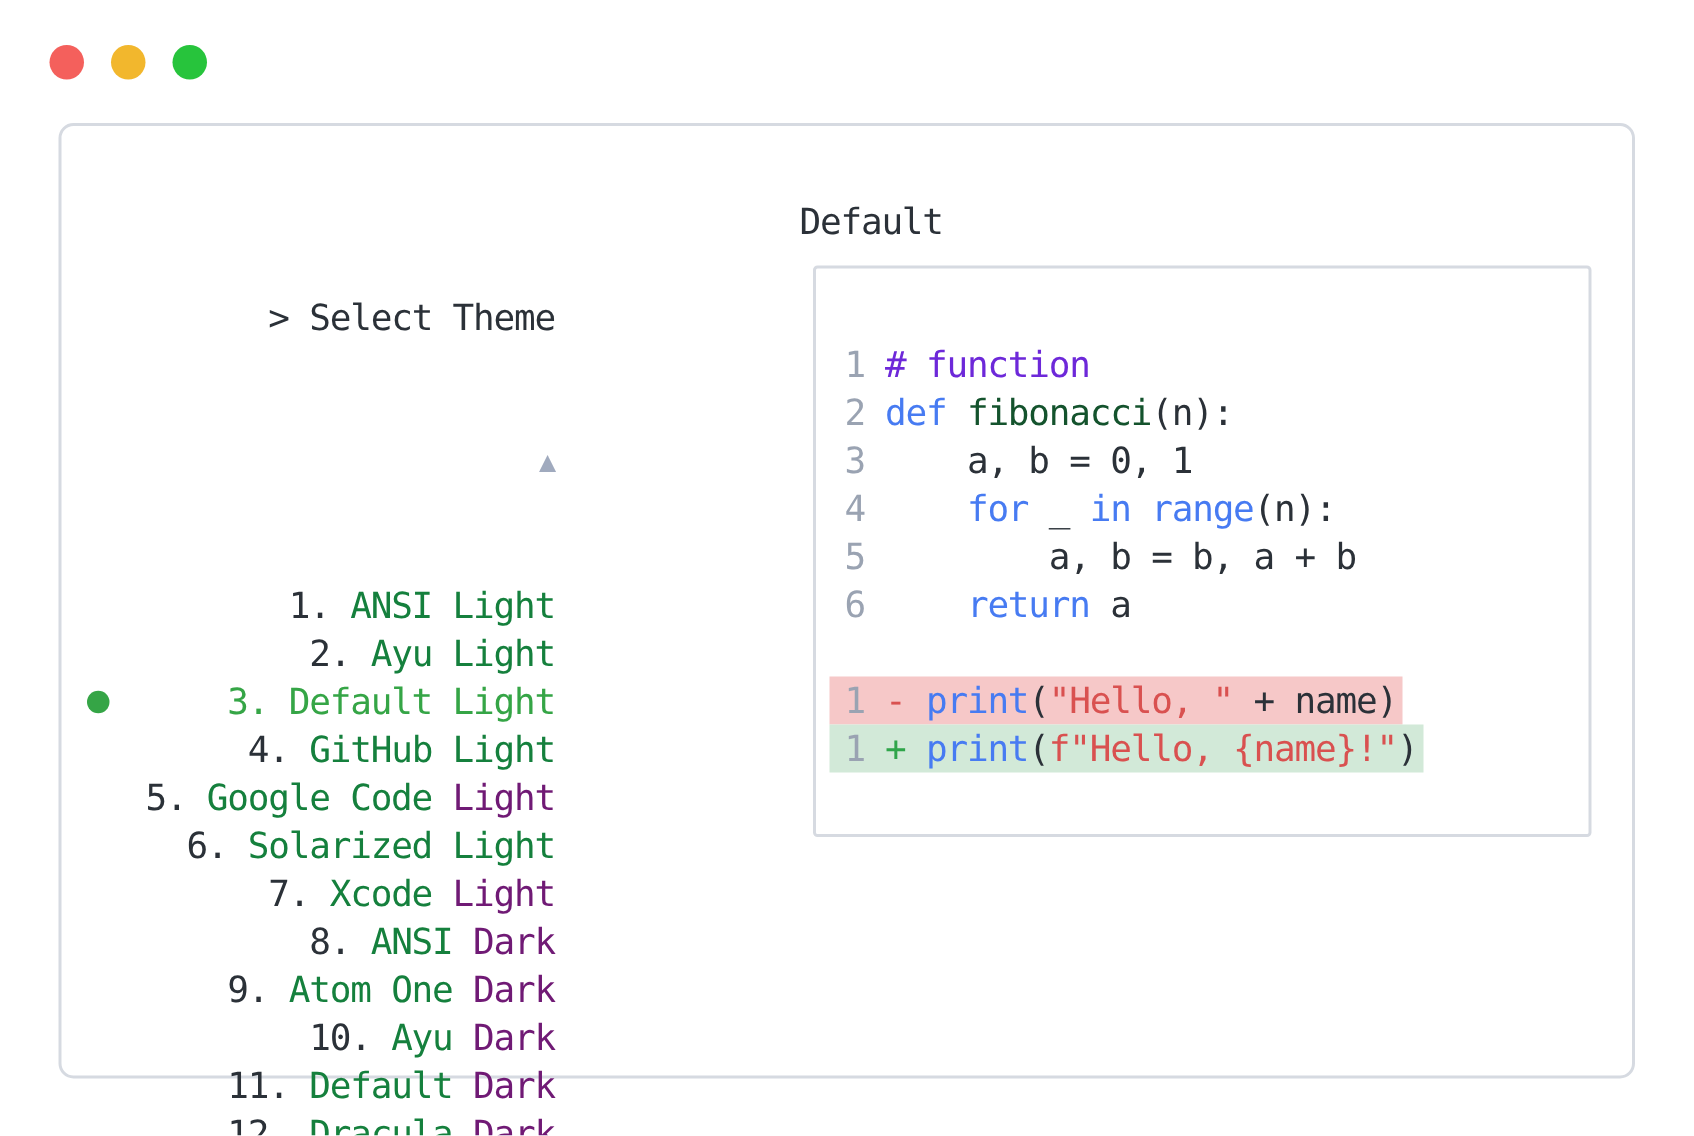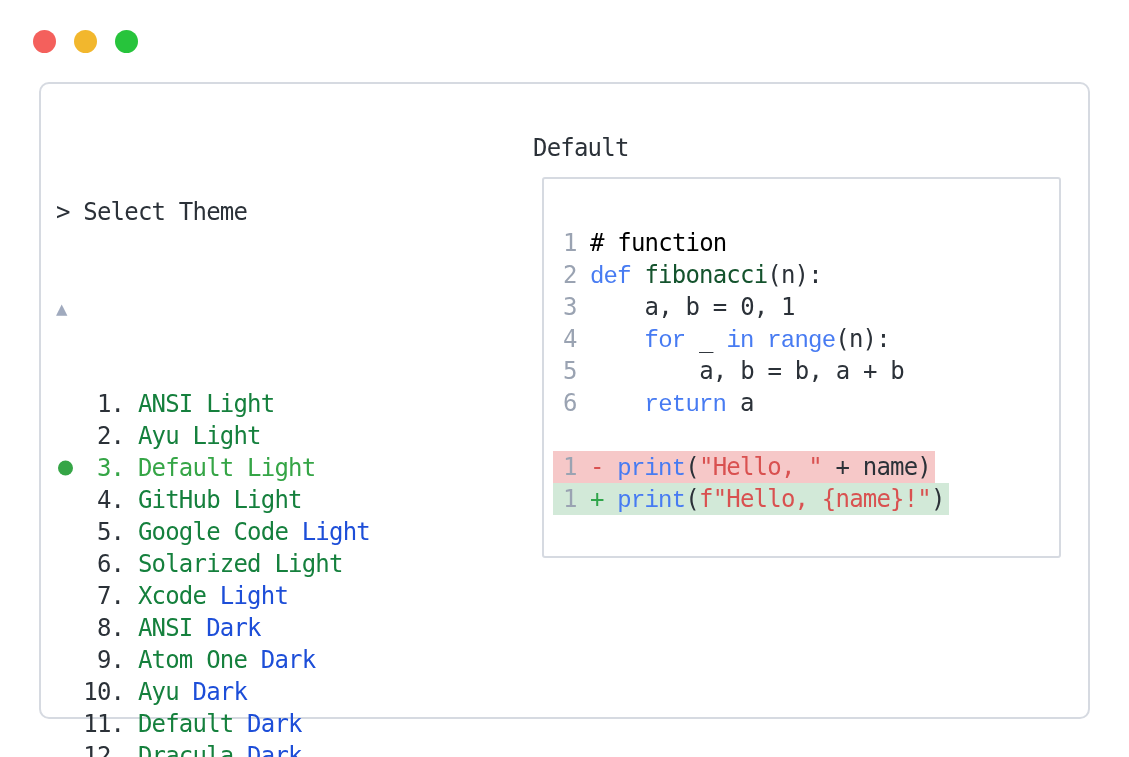--- a/index.html
+++ b/index.html
@@ -25,26 +25,26 @@
     background: #fff;
   }
 
   .mono {
     font-size: 24px; letter-spacing: -0.8px; line-height: 32px;
     color: #2b3138; white-space: pre;
   }
 
   
   .left-col { position: absolute; left: 15px; top: 48px; }
-  .row { height: 32px; line-height: 32px; white-space: pre; }
+  .row { height: 32px; line-height: 32px; white-space: pre; text-align: right; }
   .scroll-up   { color: #a0aabe; font-size: 19px; cursor: pointer; }
   .theme-item  { position: relative; cursor: pointer; }
   .theme-item .num  { color: #2b3138; }
   .theme-item .name { color: #15803d; }
-  .theme-item .muted { color: #1d4ed8; }
+  .theme-item .muted { color: #701a75; }
   .theme-item.selected .num,
   .theme-item.selected .name { color: #35a546; }
   .dot {
     position: absolute; left: 2px; top: 50%; transform: translateY(-50%);
     width: 15px; height: 15px; border-radius: 50%; background: #35a546;
   }
 
   
   .preview-title { position: absolute; left: 492px; top: 48px; height: 32px; line-height: 32px; }
   .preview-box {
@@ -58,22 +58,22 @@
     height: 32px; line-height: 32px; white-space: pre;
     width: max-content; margin-left: 9px; padding: 0 4px 0 10px;
     color: #2b3138;
   }
   .lnum {
     display: inline-block; width: 14px; margin-right: 13px;
     text-align: right; color: #9aa3b2; letter-spacing: 0;
   }
   .code-line.removed { background: #f6c8c8; }
   .code-line.added   { background: #d2e9d8; }
-  .tok-comment { color: #000000; }
-  .tok-kw      { color: #477bf2; font-family: Liberation Mono, monospace; }
+  .tok-comment { color: #6d28d9; }
+  .tok-kw      { color: #477bf2; }
   .tok-fn      { color: #14532d; }
   .tok-str     { color: #d95150; }
   .tok-plain   { color: #2b3138; }
   .tok-del     { color: #d95150; }
   .tok-add     { color: #2fa54a; }
 </style>
 </head>
 <body>
 
 <div class="stage">

